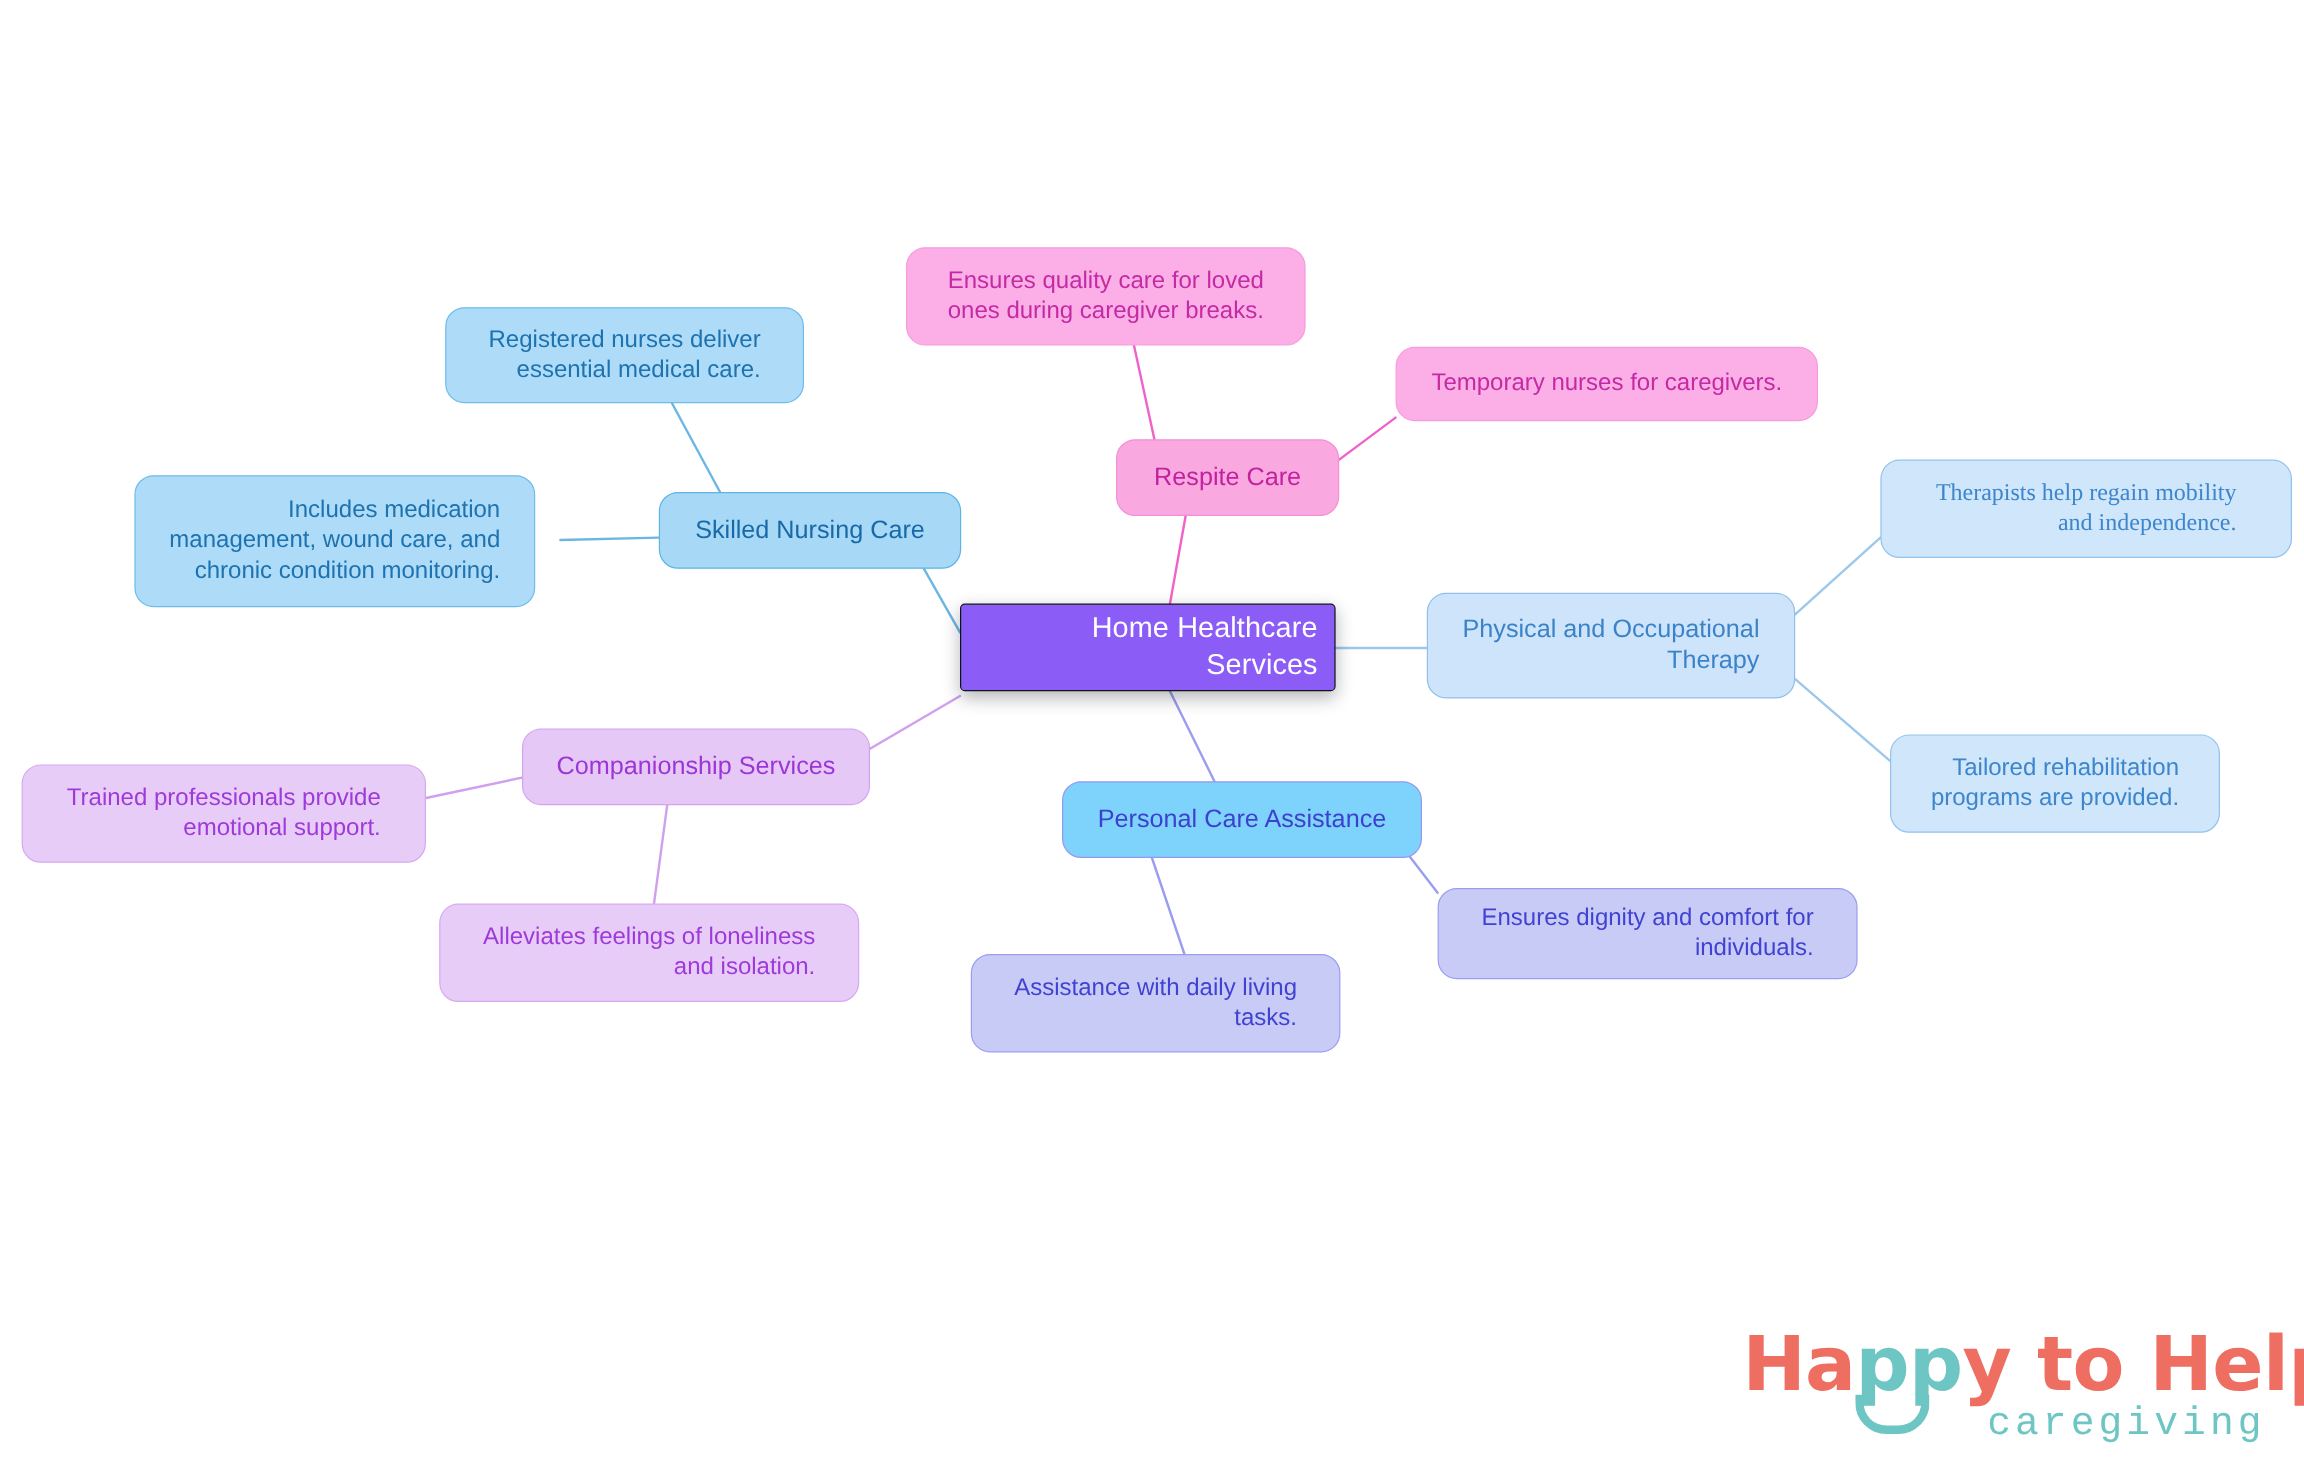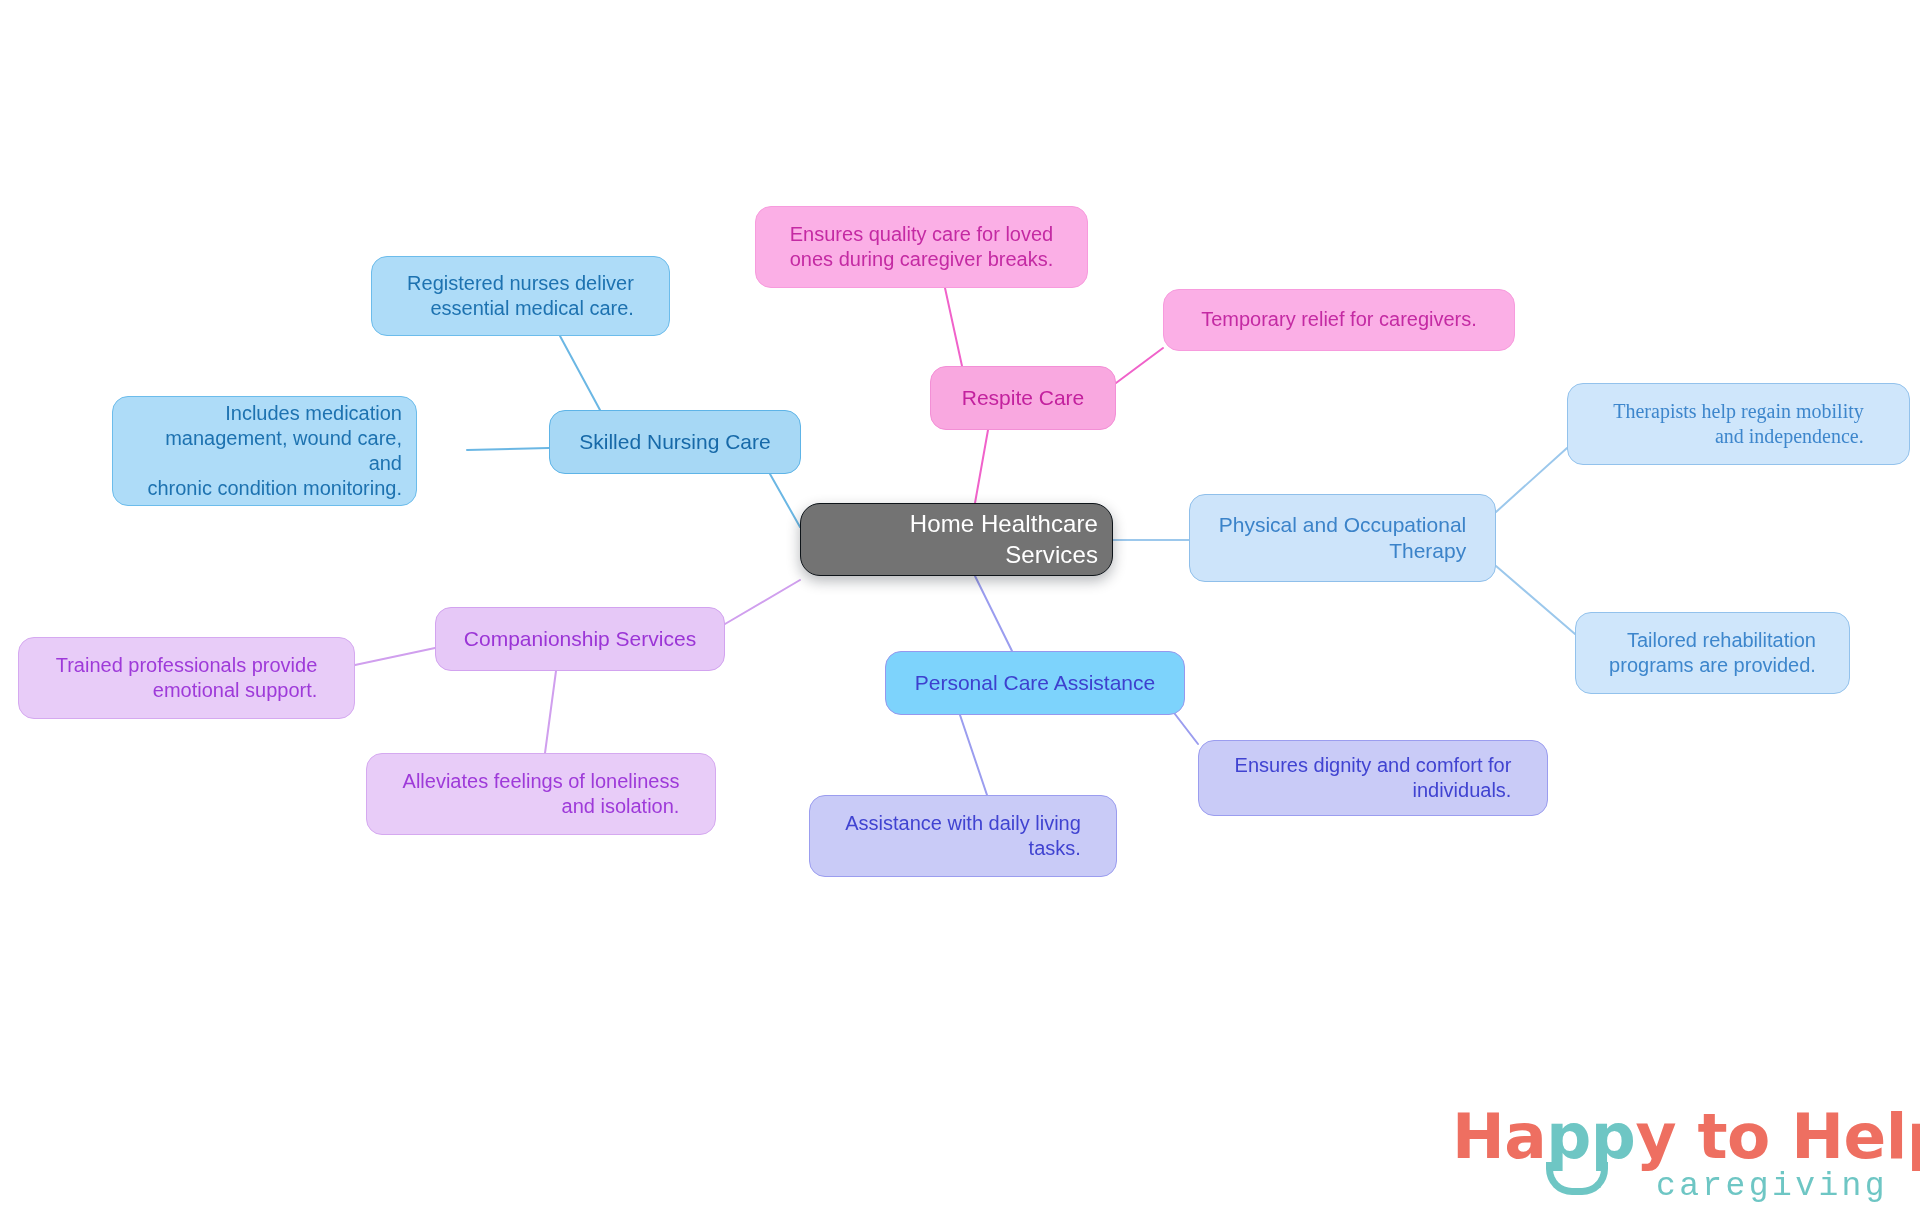--- a/index.html
+++ b/index.html
@@ -37,25 +37,25 @@
     justify-content: center;
     text-align: right;
     border-radius: 16px;
     border: 1.4px solid transparent;
     line-height: 1.26;
     white-space: pre-line;
     padding: 6px 14px;
     z-index: 2;
   }
   .node.root {
-    background: #737373;
+    background: #8b5cf6;
     border-color: #0E1419;
     color: #ffffff;
     font-size: 24px;
-    border-radius: 20px;
+    border-radius: 4px;
     box-shadow: 0 5px 14px rgba(10,15,25,0.30);
     letter-spacing: 0.1px;
   }
   .node.branch { font-size: 21px; }
   .node.leaf   { font-size: 20px; }
 
   
   .c-blue-b { background:#A7D8F5; border-color:#5EB4E7; color:#1769A8; }
   .c-blue-l { background:#AEDCF8; border-color:#6CBCEB; color:#1D72B0; }
 
@@ -137,27 +137,27 @@
       <line x1="1168" y1="705" x2="1198" y2="744" stroke="#9B9DEF" stroke-width="2" stroke-linecap="round"></line>
       <line x1="435" y1="648" x2="355" y2="665" stroke="#D09FEE" stroke-width="2" stroke-linecap="round"></line>
       <line x1="556" y1="671" x2="545" y2="753" stroke="#D09FEE" stroke-width="2" stroke-linecap="round"></line>
     </svg>
 
   <div id="nodes">
       <div class="node root" style="left: 800px; top: 503px; width: 313px; height: 73px;">Home Healthcare Services</div>
       <div class="node branch c-blue-b" style="left: 549px; top: 410px; width: 252px; height: 64px;">Skilled Nursing Care</div>
       <div class="node leaf c-blue-l" style="left: 371px; top: 256px; width: 299px; height: 80px;">Registered nurses deliver
 essential medical care.</div>
-      <div class="node leaf c-blue-l" style="left: 112px; top: 396px; width: 305px; height: 110px;">Includes medication
+      <div class="node leaf c-blue-l" style="left: 112px; top: 396px; width: 334px; height: 110px;">Includes medication
 management, wound care, and
 chronic condition monitoring.</div>
       <div class="node branch c-pink-b" style="left: 930px; top: 366px; width: 186px; height: 64px;">Respite Care</div>
       <div class="node leaf c-pink-l" style="left: 755px; top: 206px; width: 333px; height: 82px;">Ensures quality care for loved
 ones during caregiver breaks.</div>
-      <div class="node leaf c-pink-l" style="left: 1163px; top: 289px; width: 352px; height: 62px;">Temporary relief for caregivers.</div>
+      <div class="node leaf c-pink-l" style="left: 1163px; top: 289px; width: 352px; height: 62px;">Temporary nurses for caregivers.</div>
       <div class="node branch c-pale-b" style="left: 1189px; top: 494px; width: 307px; height: 88px;">Physical and Occupational
 Therapy</div>
       <div class="node leaf c-pale-l" style="left: 1567px; top: 383px; width: 343px; height: 82px; font-family: Liberation Serif, serif;">Therapists help regain mobility
 and independence.</div>
       <div class="node leaf c-pale-l" style="left: 1575px; top: 612px; width: 275px; height: 82px;">Tailored rehabilitation
 programs are provided.</div>
       <div class="node branch c-peri-b" style="left: 885px; top: 651px; width: 300px; height: 64px;">Personal Care Assistance</div>
       <div class="node leaf c-peri-l" style="left: 809px; top: 795px; width: 308px; height: 82px;">Assistance with daily living
 tasks.</div>
       <div class="node leaf c-peri-l" style="left: 1198px; top: 740px; width: 350px; height: 76px;">Ensures dignity and comfort for

